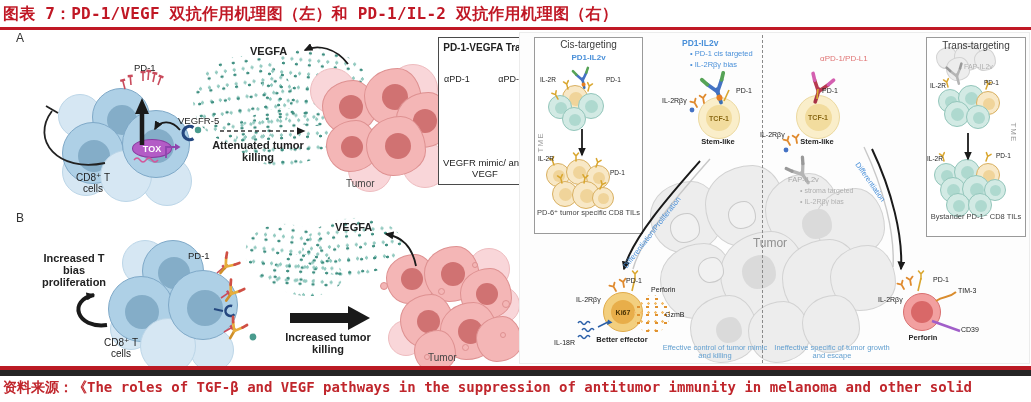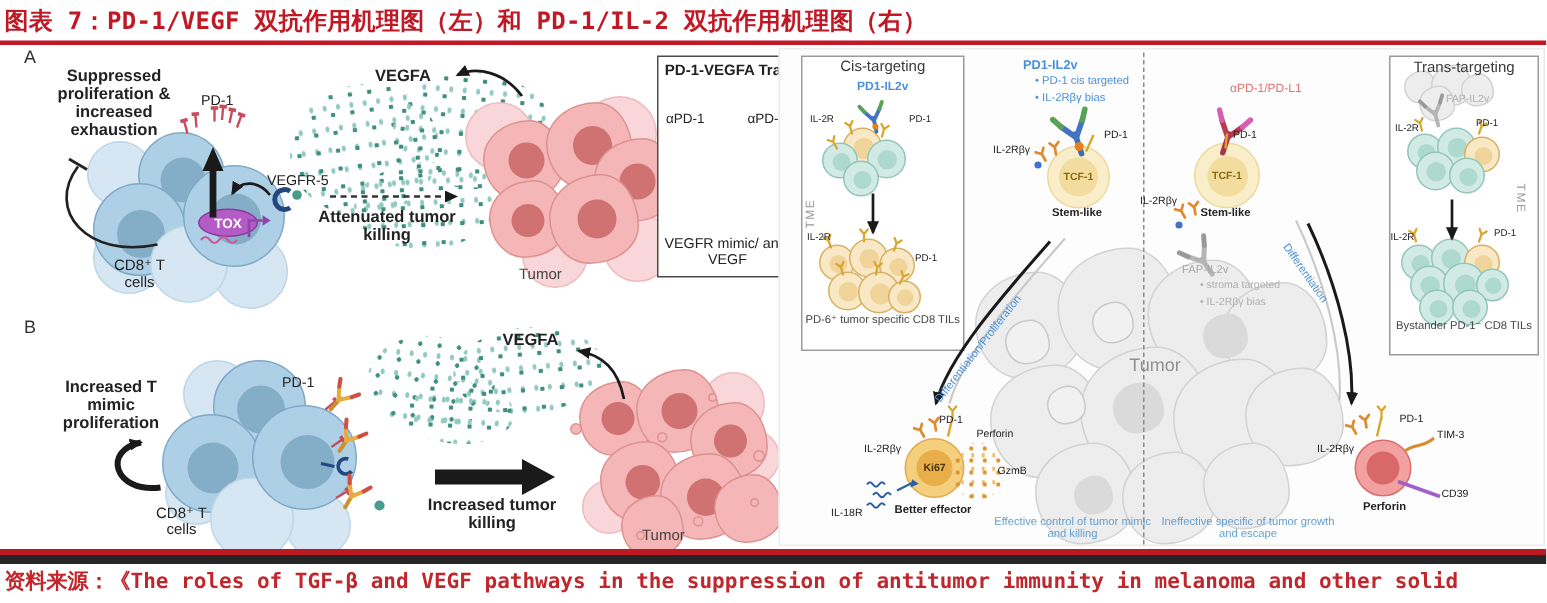--- a/index.html
+++ b/index.html
@@ -242,37 +242,36 @@
       <use href="#abG" transform="translate(226,296) rotate(30) scale(0.9)"></use>
       <circle cx="243" cy="305" r="3.4" fill="#4a9b8e"></circle>
 
       <path d="M406,234 C402,214 392,205 376,202" stroke="#1a1a1a" stroke-width="1.8" fill="none" marker-end="url(#mB)"></path>
 
       <line x1="280" y1="286" x2="338" y2="286" stroke="#1a1a1a" stroke-width="10"></line>
       <polygon points="338,274 338,298 360,286" fill="#1a1a1a"></polygon>
     </svg>
 
     <div class="lbl" style="left:6px;top:0;font-size:12px;color:#333;">A</div>
-    <div class="lbl b c" style="left:18px;top:13px;width:96px;font-size:11px;">Suppressed proliferation &amp; increased exhaustion</div>
     <div class="lbl" style="left:124px;top:31px;font-size:9.5px;">PD-1</div>
     <div class="lbl" style="left:168px;top:84px;font-size:9.5px;">VEGFR-5</div>
     <div class="lbl c" style="left:58px;top:140px;width:50px;font-size:10px;">CD8⁺ T cells</div>
     <div class="lbl b" style="left:240px;top:13px;font-size:11px;">VEGFA</div>
     <div class="lbl b c" style="left:202px;top:107px;width:92px;font-size:11px;">Attenuated tumor killing</div>
     <div class="lbl" style="left:336px;top:146px;font-size:10px;color:#444;">Tumor</div>
 
     <div class="pbox trapbox" style="left:428px;top:5px;width:92px;height:148px;">
       <div class="lbl b c" style="left:0;top:4px;width:92px;font-size:10px;">PD-1-VEGFA Trap</div>
       <div class="lbl" style="left:5px;top:37px;font-size:9px;">αPD-1</div>
       <div class="lbl" style="right:5px;top:37px;font-size:9px;">αPD-1</div>
       <div class="lbl c" style="left:4px;bottom:5px;width:84px;font-size:9.5px;">VEGFR mimic/ anti-VEGF</div>
     </div>
 
     <div class="lbl" style="left:6px;top:180px;font-size:12px;color:#333;">B</div>
-    <div class="lbl b c" style="left:22px;top:220px;width:84px;font-size:11px;">Increased T mimic proliferation</div>
+    <div class="lbl b c" style="left:22px;top:220px;width:84px;font-size:11px;">Increased T bias proliferation</div>
     <div class="lbl" style="left:178px;top:219px;font-size:9.5px;">PD-1</div>
     <div class="lbl c" style="left:86px;top:305px;width:50px;font-size:10px;">CD8⁺ T cells</div>
     <div class="lbl b" style="left:325px;top:189px;font-size:11px;">VEGFA</div>
     <div class="lbl b c" style="left:272px;top:299px;width:92px;font-size:11px;">Increased tumor killing</div>
     <div class="lbl" style="left:418px;top:320px;font-size:10px;color:#444;">Tumor</div>
   </div>
 
   <div id="figR" class="fig">
 
     <div class="cell cg blob" style="left:130px;top:148px;width:72px;height:72px;"></div>

